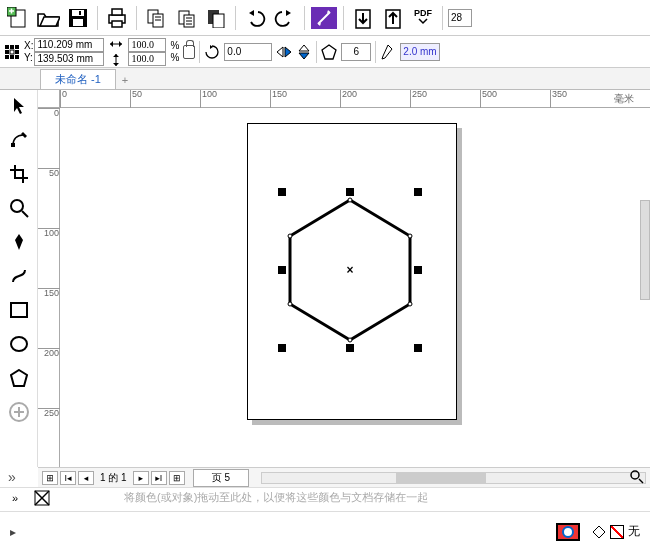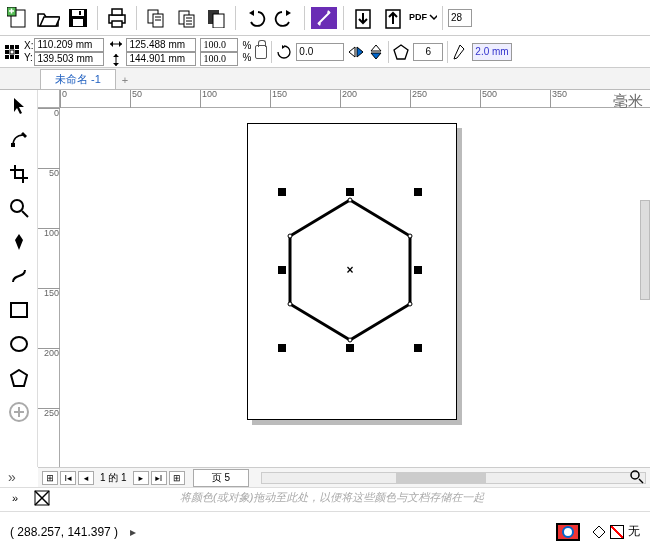--- a/index.html
+++ b/index.html
@@ -1,60 +1,60 @@
 <!DOCTYPE html>
 <html><head>
 <meta charset="utf-8">
 <style>
   * { box-sizing: border-box; margin: 0; padding: 0; }
   body { font-family: "Microsoft YaHei", Arial, sans-serif; font-size: 11px; background: #fff; width: 650px; height: 559px; overflow: hidden; position: relative; }
   .toolbar1 { height: 36px; display: flex; align-items: center; padding: 0 4px; border-bottom: 1px solid #ccc; gap: 2px; }
   .toolbar1 .tbtn { width: 28px; height: 28px; display: flex; align-items: center; justify-content: center; cursor: pointer; }
   .toolbar1 .sep { width: 1px; height: 24px; background: #ccc; margin: 0 3px; }
   .purple-btn { background: #6a2db5; width: 26px; height: 22px; display: flex; align-items: center; justify-content: center; }
-  .pdf-btn { display:flex; align-items:center; font-size:9px; font-weight:bold; line-height:9px; }
+  .pdf-btn { display:flex; flex-direction:column; align-items:center; font-size:9px; font-weight:bold; line-height:9px; }
   .toolbar2 { height: 32px; display: flex; align-items: center; padding: 0 4px; border-bottom: 1px solid #ccc; gap: 4px; font-size: 11px; }
   .coord-box { display: flex; align-items: center; gap: 1px; }
   .xy-labels { display:flex; flex-direction:column; font-size:10px; line-height:12px; }
   .xy-vals { display:flex; flex-direction:column; }
   .xy-vals input, .dim-vals input, .pct input { width: 70px; height: 14px; font-size: 10px; border: 1px solid #999; padding: 0 2px; }
   .pct input { width: 38px; font-family: Liberation Serif, serif; }
   .dim-group { display:flex; align-items:center; gap:2px; }
   .small-icon { width:16px; height:16px; display:flex; align-items:center; justify-content:center; }
   .ang-input { width:48px; height:18px; border:1px solid #999; font-size:10px; padding:0 2px; }
   .sides-input { width:30px; height:18px; border:1px solid #999; font-size:10px; text-align:center; }
   .stroke-input { width:40px; height:18px; border:1px solid #999; font-size:10px; padding:0 2px; background:#eef; color:#33c; }
   .tabbar { height: 22px; display:flex; align-items:flex-end; padding-left: 40px; background:#f3f3f3; border-bottom:1px solid #bbb; }
   .tab { padding: 2px 14px; background:#fff; border:1px solid #bbb; border-bottom:none; font-size:11px; color:#2060c0; }
   .tab-add { width:18px; height:18px; display:flex; align-items:center; justify-content:center; color:#888; }
   .workspace { position:absolute; top:90px; left:0; right:0; bottom:92px; display:flex; }
   .toolbox { width:38px; background:#fff; border-right:1px solid #ddd; display:flex; flex-direction:column; align-items:center; padding-top:2px; gap:6px; }
   .toolbox .tool { width:28px; height:28px; display:flex; align-items:center; justify-content:center; cursor:pointer; }
   .canvas-wrap { flex:1; position:relative; background:#fff; overflow:hidden; }
   .ruler-h { position:absolute; top:0; left:22px; right:0; height:18px; background:#fff; border-bottom:1px solid #aaa; display:flex; font-size:9px; color:#666; }
   .ruler-h .tick { position:absolute; top:0; height:18px; border-left:1px solid #999; padding-left:1px; line-height:8px; }
-  .ruler-h .unit { position:absolute; right:7px; top:2px; font-size:15px;text-align:right; }
+  .ruler-h .unit { position:absolute; right:16px; top:2px; font-size:10px;text-align:right; }
   .ruler-v { position:absolute; top:18px; left:0; width:22px; bottom:0; background:#fff; border-right:1px solid #aaa; }
   .ruler-v .tick { position:absolute; left:0; width:22px; border-top:1px solid #999; font-size:9px; color:#666; text-align:right; padding-right:1px; line-height:9px; }
   .ruler-corner { position:absolute; top:0; left:0; width:22px; height:18px; background:#fff; border-right:1px solid #aaa; border-bottom:1px solid #aaa; }
   .page-area { position:absolute; top:18px; left:22px; right:0; bottom:0; background:#fff; }
   .paper-shadow { position:absolute; left:192px; top:20px; width:210px; height:297px; background:#bbb; }
   .paper { position:absolute; left:187px; top:15px; width:210px; height:297px; background:#fff; border:1px solid #000; }
   .hexagon { position:absolute; left:226px; top:88px; width:128px; height:148px; }
   .sel-handle { position:absolute; width:8px; height:8px; background:#000; }
   .sel-center { position:absolute; width:8px; height:8px; font-size:12px; font-weight:bold; display:flex; align-items:center; justify-content:center;}
   .right-scroll { position:absolute; top:110px; right:0; width:10px; height:100px; background:#ddd; border:1px solid #bbb; }
   .nav-bar { position:absolute; left:38px; right:0; bottom:72px; height:20px; display:flex; align-items:center; gap:2px; background:#f5f5f5; border-top:1px solid #ccc; font-size:10px; padding:0 4px;}
   .nav-bar .nbtn { width:16px; height:14px; border:1px solid #aaa; background:#fff; display:flex; align-items:center; justify-content:center; font-size:9px; cursor:pointer;}
   .nav-bar .page-tab { padding:1px 18px; margin-left:6px; background:#fff; border:1px solid #aaa; }
   .nav-bar .scroller { flex:1; height:12px; margin-left:10px; background:#eee; border:1px solid #ccc; position:relative;}
   .scroller .thumb { position:absolute; left:35%; top:0; height:10px; width:90px; background:#ccc;}
   .hint-row { position:absolute; left:0; right:0; bottom:52px; height:20px; display:flex; align-items:center; padding-left:6px; gap:10px; border-top:1px solid #ddd; background:#fff;}
   .hint-row .chev { width:18px;height:14px; display:flex; align-items:center; justify-content:center;}
-  .hint-text { color:#aaa; font-style:italic; font-size:11px; margin-left:120px;}
+  .hint-text { color:#aaa; font-size:11px; margin-left:64px;}
   .status-bar { position:absolute; left:0; right:0; bottom:8px; height:40px; display:flex; align-items:center; padding:0 10px; gap:12px; font-size:12px; border-top:1px solid #ddd;}
   .status-bar .caret { color:#444; }
   .camera-icon { width:24px; height:18px; background:#e33; border:2px solid #000; position:relative; display:flex; align-items:center; justify-content:center;}
   .camera-icon::after { content:""; width:8px; height:8px; border-radius:50%; border:2px solid #06c; background:#fff;}
   .fill-none { display:flex; align-items:center; gap:4px; }
   .fill-none .swatch { width:14px; height:14px; border:1px solid #000; position:relative;}
   .fill-none .swatch::after { content:""; position:absolute; left:0; top:0; right:0; bottom:0; background:linear-gradient(to top right, transparent 45%, red 45%, red 55%, transparent 55%);}
   svg { display:block; }
   .lock-icon { width:12px; height:14px; border:1px solid #555; border-radius:2px; position:relative; }
   .lock-icon::before { content:""; position:absolute; top:-6px; left:2px; width:6px; height:6px; border:1px solid #555; border-bottom:none; border-radius:3px 3px 0 0;}
@@ -199,24 +199,20 @@
             <path d="M1 4l3-3v6z M13 4l-3-3v6z" fill="#000"></path>
           </svg>
         </span>
       <span class="small-icon">
           <svg width="8" height="14">
             <line x1="4" y1="1" x2="4" y2="13" stroke="#000"></line>
             <path d="M4 1l-3 3h6z M4 13l-3-3h6z" fill="#000"></path>
           </svg>
         </span>
     </div>
-    <div class="dim-vals xy-vals">
-      <input value="125.488 mm" style="">
-      <input value="144.901 mm" style="">
-    </div>
   </div>
   <div class="pct xy-vals">
     <input value="100.0" style="">
     <input value="100.0" style="">
   </div>
   <div class="xy-labels">
       <span>%</span>
       <span>%</span>
     </div>
   <div class="lock-icon"></div>
@@ -402,21 +398,20 @@
       <svg width="16" height="16">
         <rect x="1" y="1" width="14" height="14" fill="#fff" stroke="#000"></rect>
         <line x1="1" y1="15" x2="15" y2="1" stroke="#000" stroke-width="1.5"></line>
         <line x1="1" y1="1" x2="15" y2="15" stroke="#000" stroke-width="1.5"></line>
       </svg>
     </div>
   <div class="hint-text">将颜色(或对象)拖动至此处，以便将这些颜色与文档存储在一起</div>
 </div>
 
 <div class="status-bar">
-  <span>( 288.257, 141.397 )</span>
   <span class="caret">▸</span>
   <span style="flex:1"></span>
   <div class="camera-icon"></div>
   <div class="fill-none">
     <span>
         <svg width="14" height="14">
           <path d="M7 1l6 6-6 6-6-6z" fill="#fff" stroke="#000"></path>
         </svg>
       </span>
     <div class="swatch"></div>

